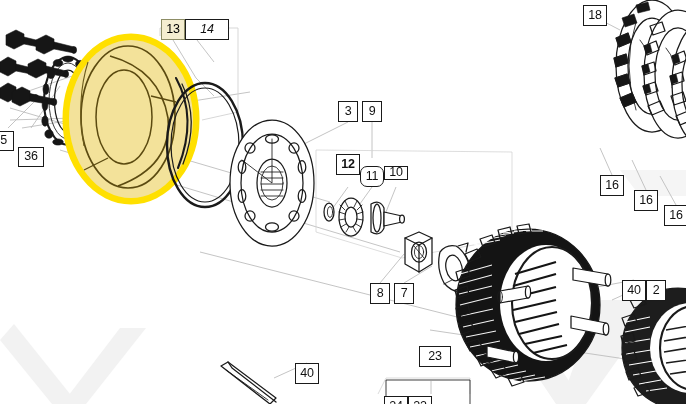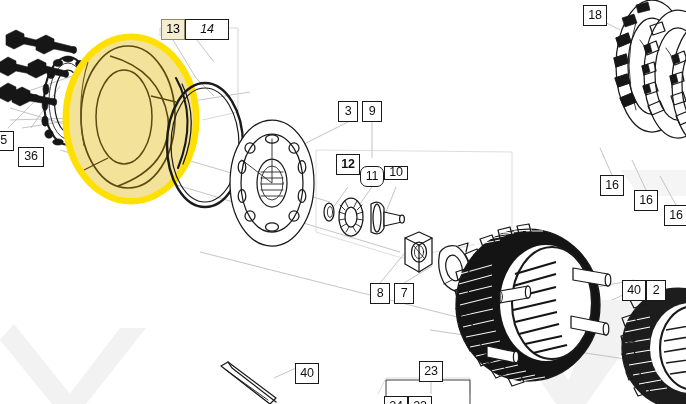--- a/index.html
+++ b/index.html
@@ -382,21 +382,21 @@
       <div class="callout sel" style="left: 161px; top: 19px; width: 24px; height: 21px;">13</div>
       <div class="callout" style="left: 185px; top: 19px; width: 44px; height: 21px; font-style: italic;">14</div>
       <div class="callout" style="left: 338px; top: 101px; width: 20px; height: 21px;">3</div>
       <div class="callout" style="left: 362px; top: 101px; width: 20px; height: 21px;">9</div>
       <div class="callout" style="left: 336px; top: 154px; width: 24px; height: 21px; font-weight: bold;">12</div>
       <div class="callout" style="left: 360px; top: 166px; width: 24px; height: 21px; border-radius: 7px;">11</div>
       <div class="callout" style="left: 384px; top: 166px; width: 24px; height: 14px;">10</div>
       <div class="callout" style="left: 370px; top: 283px; width: 20px; height: 21px;">8</div>
       <div class="callout" style="left: 394px; top: 283px; width: 20px; height: 21px;">7</div>
       <div class="callout" style="left: 295px; top: 363px; width: 24px; height: 21px;">40</div>
-      <div class="callout" style="left: 419px; top: 361px; width: 24px; height: 21px;">23</div>
+      <div class="callout" style="left: 419px; top: 346px; width: 32px; height: 21px;">23</div>
       <div class="callout clip-bottom" style="left: 384px; top: 396px; width: 24px; height: 21px;">24</div>
       <div class="callout clip-bottom" style="left: 408px; top: 396px; width: 24px; height: 21px;">22</div>
       <div class="callout" style="left: 583px; top: 5px; width: 24px; height: 21px;">18</div>
       <div class="callout" style="left: 600px; top: 175px; width: 24px; height: 21px;">16</div>
       <div class="callout" style="left: 634px; top: 190px; width: 24px; height: 21px;">16</div>
       <div class="callout" style="left: 664px; top: 205px; width: 24px; height: 21px;">16</div>
       <div class="callout" style="left: 622px; top: 280px; width: 24px; height: 21px;">40</div>
       <div class="callout" style="left: 646px; top: 280px; width: 20px; height: 21px;">2</div>
     </div>
 

